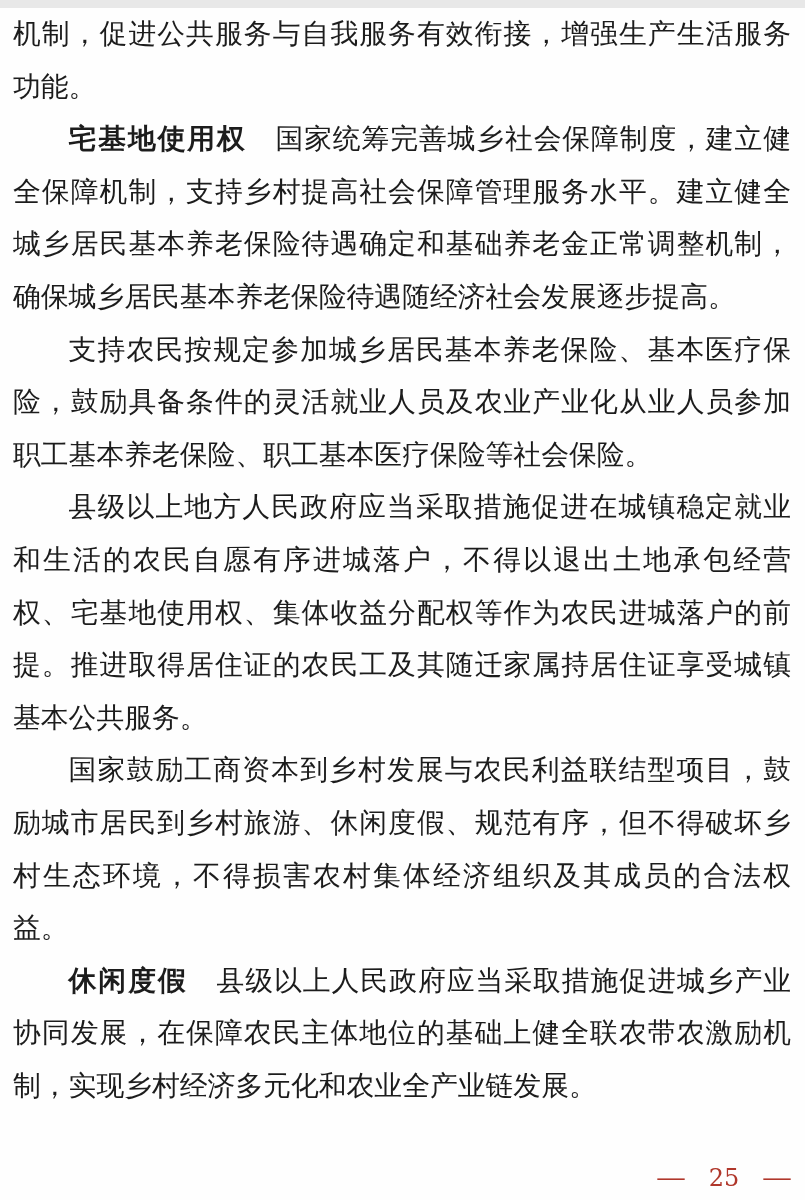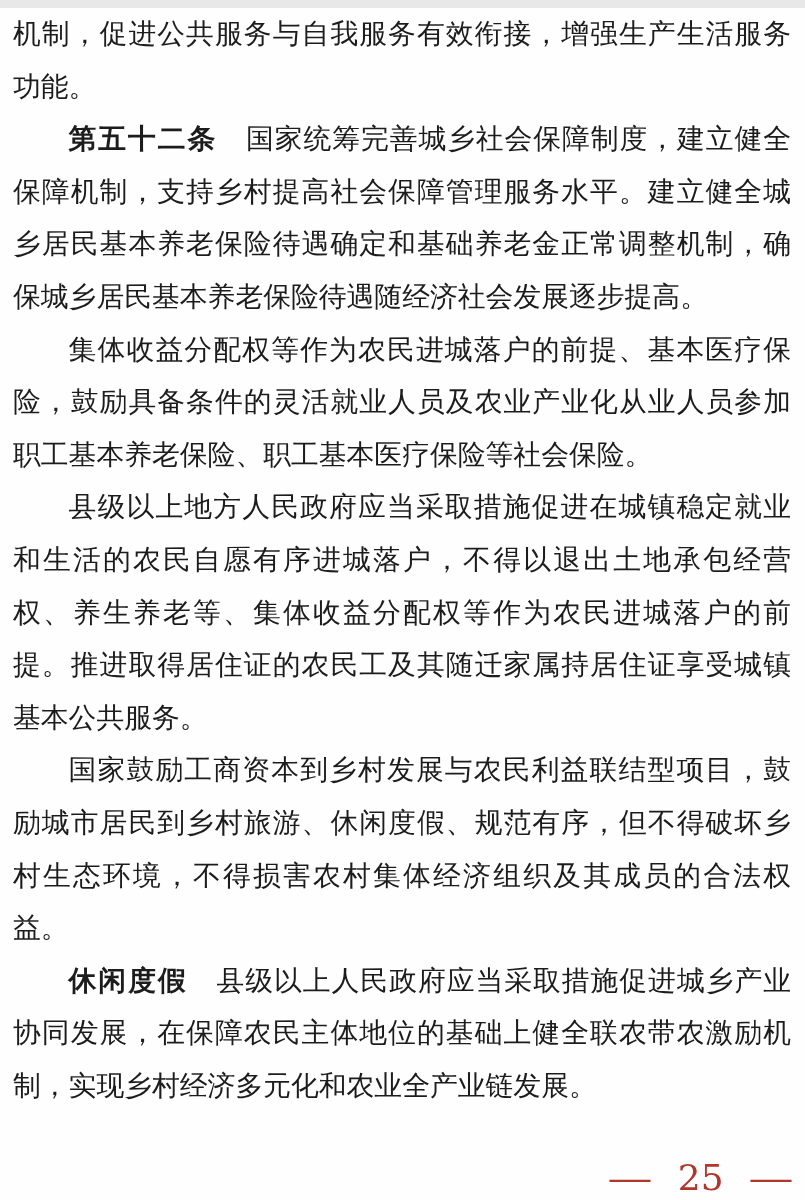--- a/index.html
+++ b/index.html
@@ -39,43 +39,43 @@
   }
   .article-number {
     font-weight: 700;
     font-family: "DejaVu Sans", "Liberation Sans", sans-serif;
     letter-spacing: 1px;
   }
   .page-footer {
     position: absolute;
     right: 16px;
     top: 1148px;
-    font-size: 36px;
+    font-size: 24px;
     line-height: 44px;
     letter-spacing: 0;
     white-space: nowrap;
   }
   .page-footer .dash {
     display: inline-block;
     transform: scaleX(1.25);
   }
   .page-footer .num {
     display: inline-block;
     margin: 0 18px;
   }
 </style>
 </head>
 <body>
 
 <div class="page" style="background: rgb(254, 254, 254);">
   <div class="doc-body" id="doc-body" style="color: rgb(28, 28, 28);">
       <p class="continuation">机制，促进公共服务与自我服务有效衔接，增强生产生活服务功能。</p>
-      <p class="article"><span class="article-number">第五十二条</span>　国家统筹完善城乡社会保障制度，建立健全保障机制，支持乡村提高社会保障管理服务水平。建立健全城乡居民基本养老保险待遇确定和基础养老金正常调整机制，确保城乡居民基本养老保险待遇随经济社会发展逐步提高。</p>
-      <p class="plain">集体收益分配权等作为农民进城落户的前提、基本医疗保险，鼓励具备条件的灵活就业人员及农业产业化从业人员参加职工基本养老保险、职工基本医疗保险等社会保险。</p>
-      <p class="plain">县级以上地方人民政府应当采取措施促进在城镇稳定就业和生活的农民自愿有序进城落户，不得以退出土地承包经营权、养生养老等、集体收益分配权等作为农民进城落户的前提。推进取得居住证的农民工及其随迁家属持居住证享受城镇基本公共服务。</p>
+      <p class="article"><span class="article-number">宅基地使用权</span>　国家统筹完善城乡社会保障制度，建立健全保障机制，支持乡村提高社会保障管理服务水平。建立健全城乡居民基本养老保险待遇确定和基础养老金正常调整机制，确保城乡居民基本养老保险待遇随经济社会发展逐步提高。</p>
+      <p class="plain">支持农民按规定参加城乡居民基本养老保险、基本医疗保险，鼓励具备条件的灵活就业人员及农业产业化从业人员参加职工基本养老保险、职工基本医疗保险等社会保险。</p>
+      <p class="plain">县级以上地方人民政府应当采取措施促进在城镇稳定就业和生活的农民自愿有序进城落户，不得以退出土地承包经营权、宅基地使用权、集体收益分配权等作为农民进城落户的前提。推进取得居住证的农民工及其随迁家属持居住证享受城镇基本公共服务。</p>
       <p class="plain">国家鼓励工商资本到乡村发展与农民利益联结型项目，鼓励城市居民到乡村旅游、休闲度假、规范有序，但不得破坏乡村生态环境，不得损害农村集体经济组织及其成员的合法权益。</p>
       <p class="article"><span class="article-number">休闲度假</span>　县级以上人民政府应当采取措施促进城乡产业协同发展，在保障农民主体地位的基础上健全联农带农激励机制，实现乡村经济多元化和农业全产业链发展。</p>
     </div>
   <div class="page-footer" id="page-footer" style="color: rgb(176, 55, 43);">
     <span class="dash">—</span>
     <span class="num">25</span>
     <span class="dash">—</span>
   </div>
 </div>
 

